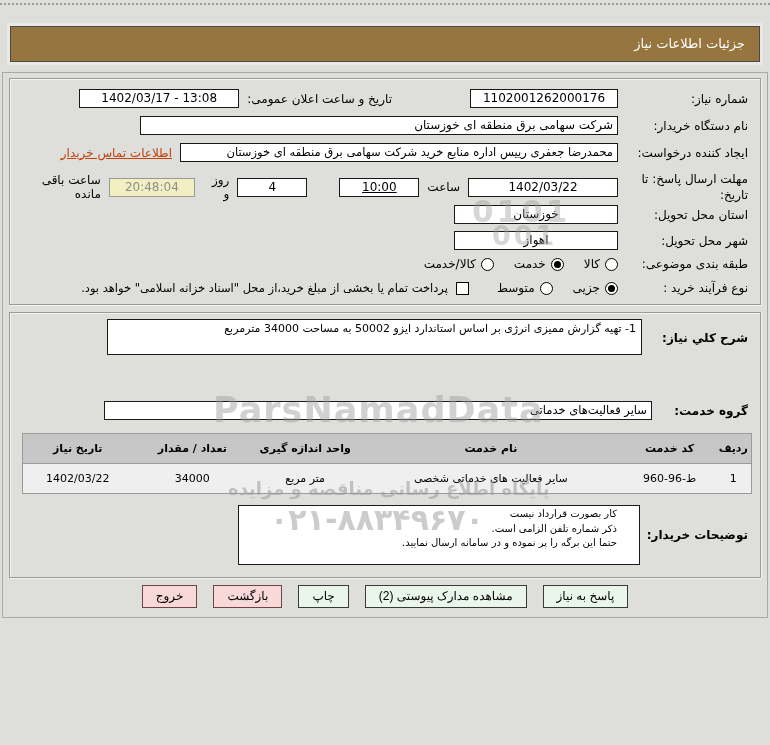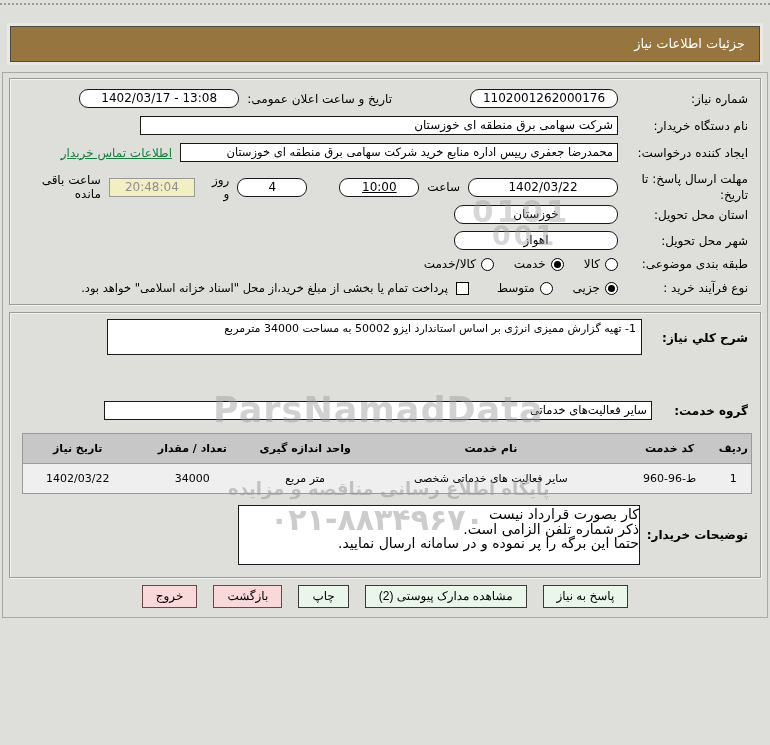--- a/index.html
+++ b/index.html
@@ -40,24 +40,24 @@
 
   .row { position:absolute; right:12px; left:10px; display:flex; align-items:center; }
   .lbl { width:130px; flex:0 0 auto; }
   .lbl-b { font-weight:bold; }
 
   .ibox {
     background:#fff; border:1px solid #1a1a1a; height:19px;
     line-height:17px; padding:0 4px; overflow:hidden; white-space:nowrap;
     flex:0 0 auto;
   }
-  .center { text-align:center;border-radius:9px; }
+  .center { text-align:center; }
   .rightal { text-align:right; }
 
-  .link { color:#15803d; margin-right:8px; }
+  .link { color:#c2410c; margin-right:8px; }
 
   .cdown {
     background:#f2f0c2; border:1px solid #999; color:#8e8e8e;
     height:19px; line-height:17px; text-align:center; flex:0 0 auto;
   }
 
   .radio {
     display:inline-block; width:13px; height:13px; border:1px solid #000;
     border-radius:50%; background:#fff; flex:0 0 auto; position:relative;
   }
@@ -91,21 +91,21 @@
     background:#c7c7c7; height:30px; font-weight:bold; border-bottom:1px solid #9a9a9a;
   }
   table.svc td { background:#efefef; height:30px; text-align:center; }
   .c-row { width:36px; } .c-code { width:92px; } .c-name { width:266px; }
   .c-unit { width:106px; } .c-amt { width:120px; } .c-date { width:110px; }
 
   .notes-row { position:absolute; top:192px; right:12px; left:10px; display:flex; align-items:center; }
   .notes-lbl { width:108px; font-weight:bold; flex:0 0 auto; }
   .notes-box {
     background:#fff; border:1px solid #1a1a1a; width:402px; height:60px;
-    padding:1px 0; font-size:14px; line-height:14.5px; text-align:right;
+    padding:1px 22px; font-size:10px; line-height:14.5px; text-align:right;
   }
 
   
   .btn-row {
     position:absolute; top:512px; left:0; right:0;
     display:flex; justify-content:center; align-items:center; gap:16px;
   }
   .btn {
     border:1px solid #3a3a3a; height:23px; line-height:21px;
     padding:0 13px; font-size:12px; cursor:default;

